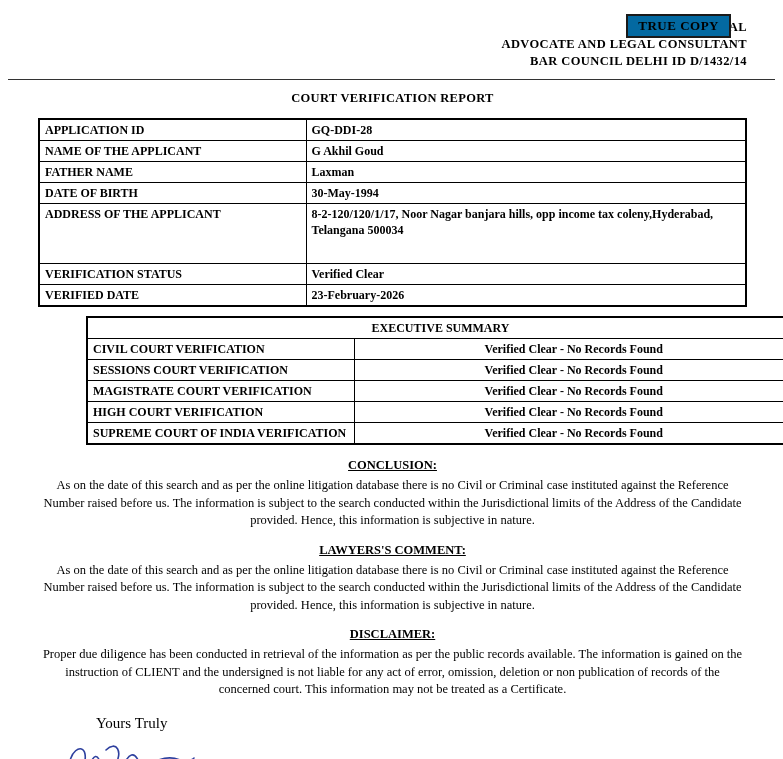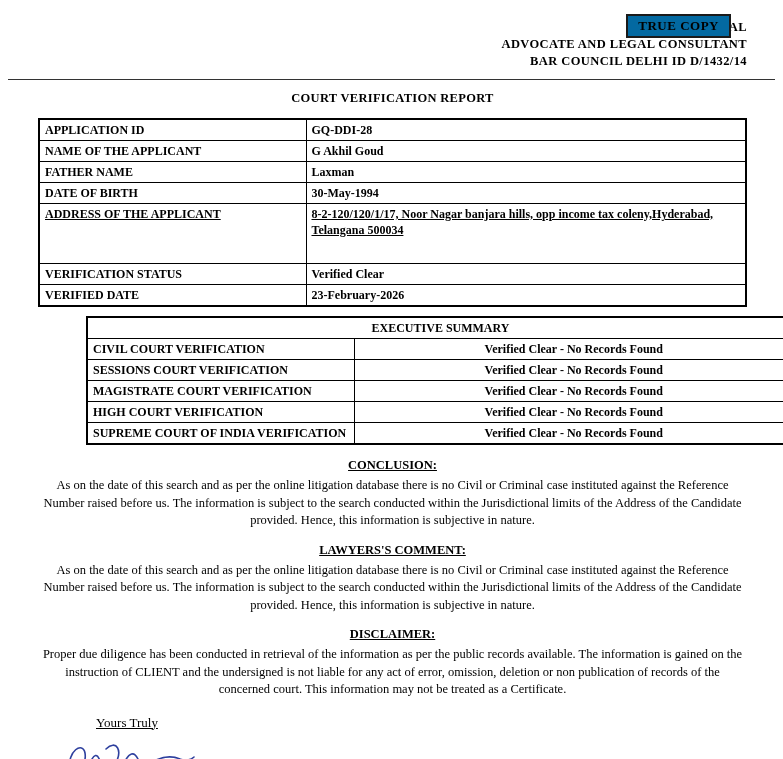--- a/index.html
+++ b/index.html
@@ -36,31 +36,31 @@
   }
   table.details { margin-top:12px; }
   table.summary { margin-top:9px;margin-left:48px; }
   table.grid td {
     border:1px solid #000;
     padding:2px 5px;
     font-weight:bold; font-size:12px; line-height:16px;
     vertical-align:middle;
   }
   td.lbl { width:267px; }
-  tr.tall td { height:60px; vertical-align:top;text-decoration:underline; }
+  tr.tall td { height:60px; vertical-align:top; }
   td.sum-title { text-align:center; font-size:12.5px; }
   td.sum-val { text-align:center; }
   .section { margin-top:13px;text-align:center; }
   .sec-head {
     font-weight:bold; font-size:12.5px;
     text-decoration:underline;
     margin-bottom:4px;
   }
   .sec-body { font-size:12.5px; line-height:17.5px; max-width:709px; }
-  .closing { margin:16px 0 0 58px; font-size:13px;text-decoration:underline; }
+  .closing { margin:16px 0 0 58px; font-size:15px; }
   .signature-wrap { margin:2px 0 0 22px; height:52px; }
   .signature-wrap svg path { stroke:var(--signature-blue,#2d3f9e); fill:none; stroke-linecap:round; }
 </style>
 </head>
 <body>
 
 <div class="page">
 
   <div class="true-copy-box">
     <span>TRUE COPY</span>

